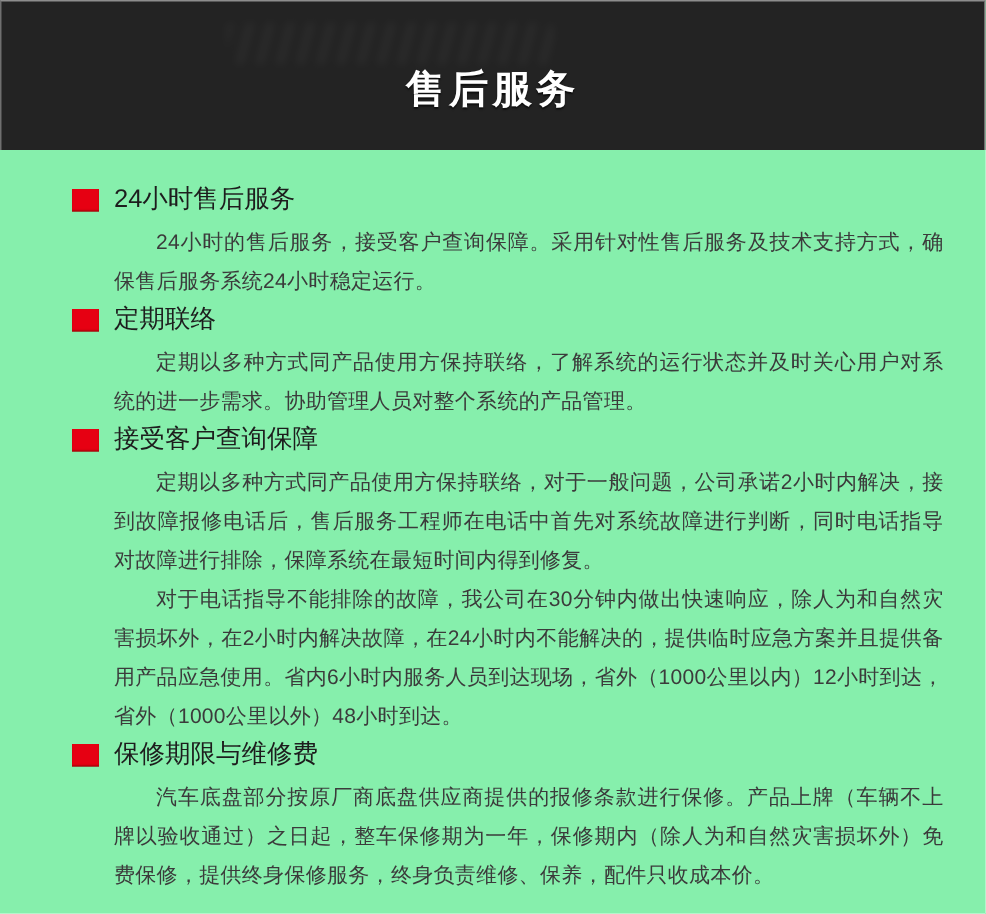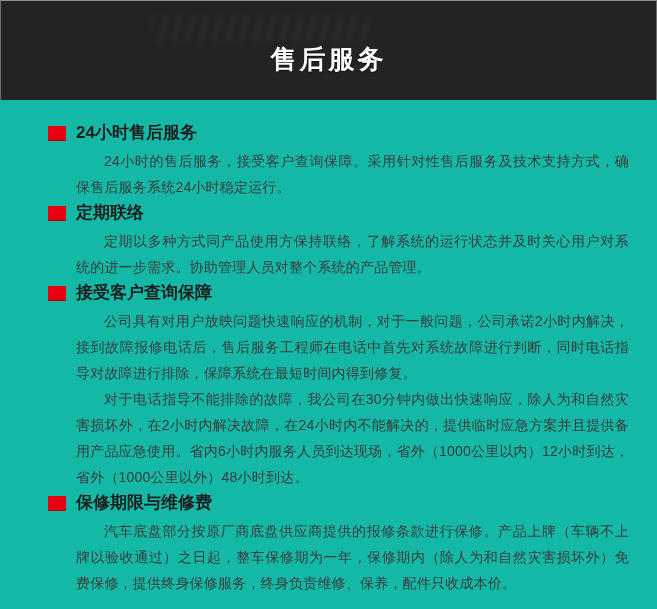--- a/index.html
+++ b/index.html
@@ -10,21 +10,21 @@
     width: 657px;
     height: 609px;
     overflow: hidden;
     background: #ffffff;
     font-family: "Liberation Sans", "DejaVu Sans", sans-serif;
   }
   .page {
     position: relative;
     width: 657px;
     height: 609px;
-    background: #14b8a6;
+    background: #86efac;
   }
   
   header.banner {
     position: relative;
     height: 100px;
     background: var(--header_bg, #232323);
     border-top: 1px solid #8d8d8d;
     border-left: 1px solid #6f6f6f;
     border-right: 1px solid #6f6f6f;
     box-sizing: border-box;
@@ -73,21 +73,21 @@
     flex: none;
     width: 18px;
     height: 15px;
     background: var(--accent, #e60012);
     box-shadow: inset 0 -1px 1px rgba(120,0,0,0.45);
   }
   .sec-head h2 {
     margin: 0;
     font-size: 17px;
     line-height: 20px;
-    font-weight: 700;
+    font-weight: 400;
     color: var(--heading_color, #1d1d1d);
   }
   .svc-section p {
     margin: 0 0 0 28px;
     font-size: 14px;
     line-height: 26px;
     color: var(--body_color, #3b3b3b);
     text-indent: 2em;
     text-align: justify;
     letter-spacing: 0.2px;
@@ -119,21 +119,21 @@
         <h2>定期联络</h2>
       </div>
       <p>定期以多种方式同产品使用方保持联络，了解系统的运行状态并及时关心用户对系统的进一步需求。协助管理人员对整个系统的产品管理。</p>
     </section>
 
     <section class="svc-section">
       <div class="sec-head">
         <span class="bullet"></span>
         <h2>接受客户查询保障</h2>
       </div>
-      <p>公司具有对用户放映问题快速响应的机制，对于一般问题，公司承诺2小时内解决，接到故障报修电话后，售后服务工程师在电话中首先对系统故障进行判断，同时电话指导对故障进行排除，保障系统在最短时间内得到修复。</p>
+      <p>定期以多种方式同产品使用方保持联络，对于一般问题，公司承诺2小时内解决，接到故障报修电话后，售后服务工程师在电话中首先对系统故障进行判断，同时电话指导对故障进行排除，保障系统在最短时间内得到修复。</p>
       <p>对于电话指导不能排除的故障，我公司在30分钟内做出快速响应，除人为和自然灾害损坏外，在2小时内解决故障，在24小时内不能解决的，提供临时应急方案并且提供备用产品应急使用。省内6小时内服务人员到达现场，省外（1000公里以内）12小时到达，省外（1000公里以外）48小时到达。</p>
     </section>
 
     <section class="svc-section">
       <div class="sec-head">
         <span class="bullet"></span>
         <h2>保修期限与维修费</h2>
       </div>
       <p>汽车底盘部分按原厂商底盘供应商提供的报修条款进行保修。产品上牌（车辆不上牌以验收通过）之日起，整车保修期为一年，保修期内（除人为和自然灾害损坏外）免费保修，提供终身保修服务，终身负责维修、保养，配件只收成本价。</p>
     </section>

